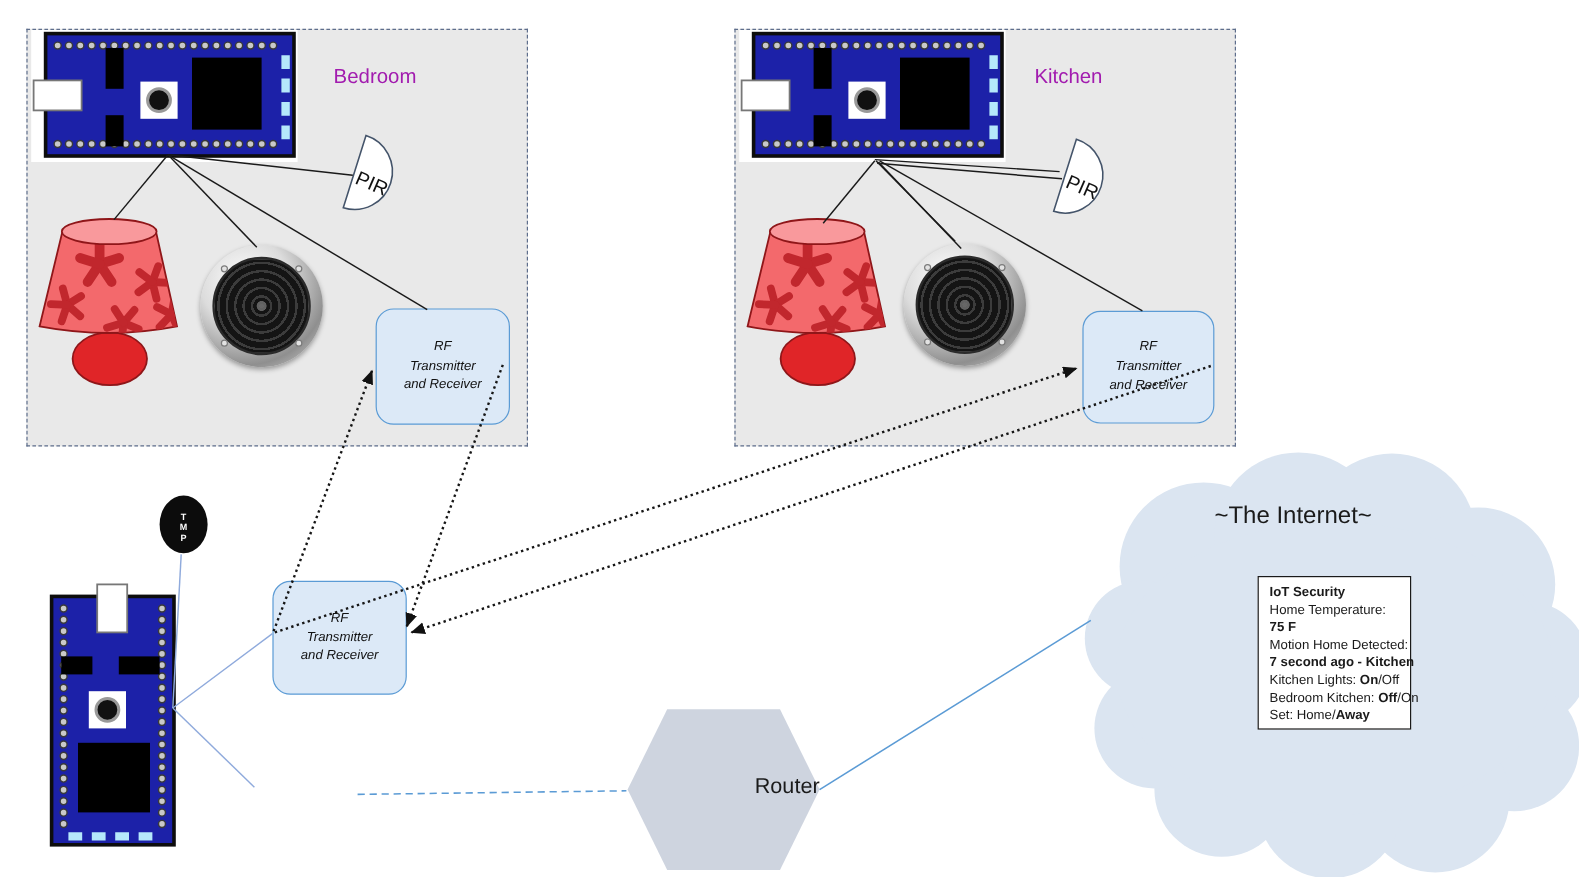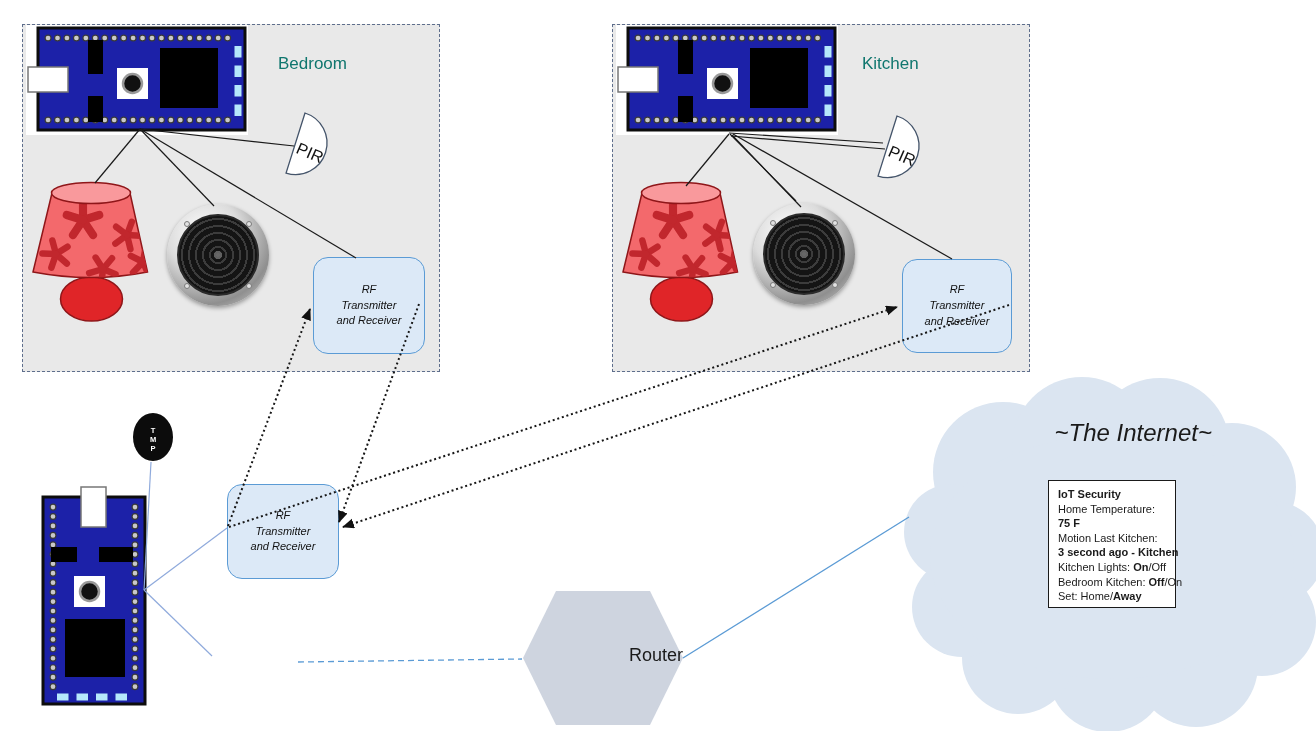--- a/index.html
+++ b/index.html
@@ -1,36 +1,36 @@
 <!DOCTYPE html>
 <html><head>
 <meta charset="utf-8">
 <style>
   html,body{margin:0;padding:0;background:#fff;}
   #canvas{position:relative;width:1316px;height:731px;background:#ffffff;overflow:hidden;
           font-family:"Liberation Sans",sans-serif;color:#1a1a1a;}
   .room{position:absolute;width:416px;height:346px;background:#e9e9e9;border:1px dashed #5e6e8c;z-index:0;}
-  .room-label{position:absolute;font-size:17px;color:#0f766e;z-index:3;}
+  .room-label{position:absolute;font-size:17px;color:#a21caf;z-index:3;}
   svg.layer{position:absolute;left:0;top:0;}
   #shapes{z-index:1;}
   #lines{z-index:4;pointer-events:none;}
   .speaker{position:absolute;width:102px;height:102px;border-radius:50%;z-index:2;
      background:radial-gradient(circle at 36% 30%, #ffffff 0%, #dcdcdc 38%, #8f8f8f 72%, #bfbfbf 90%, #6e6e6e 100%);
      box-shadow:0 2px 4px rgba(0,0,0,0.35);}
   .speaker .mesh{position:absolute;left:10px;top:10px;width:82px;height:82px;border-radius:50%;
      border:2px solid #2b2b2b;box-sizing:border-box;
      background:radial-gradient(circle, rgba(110,110,110,0.85) 0 7%, rgba(0,0,0,0) 8%),
                 repeating-radial-gradient(circle, #3c3c3c 0 2px, #141414 2px 7px);}
   .speaker .screw{position:absolute;width:6px;height:6px;border-radius:50%;background:#e2e2e2;border:1px solid #7a7a7a;box-sizing:border-box;}
   .box{position:absolute;background:#dce9f7;border:1px solid #5b9bd5;border-radius:15px;z-index:3;
        display:flex;align-items:center;justify-content:center;text-align:center;
        font-size:11px;line-height:1.45;white-space:pre-line;color:#111;font-style:italic;}
   .box.esp{font-size:15px;line-height:1.4;border-radius:18px;}
   .router-label{position:absolute;left:523px;top:645px;width:160px;text-align:right;font-size:18px;z-index:3;}
-  .internet-title{position:absolute;left:1012px;top:419px;width:200px;text-align:right;font-size:24px;z-index:3;font-style:italic;}
+  .internet-title{position:absolute;left:1012px;top:419px;width:200px;text-align:left;font-size:20px;z-index:3;}
   .iot-panel{position:absolute;left:1048px;top:480px;width:128px;height:128px;background:#fff;
        border:1px solid #1a1a1a;box-sizing:border-box;padding:6px 0 0 9px;font-size:11px;line-height:14.6px;z-index:3;}
   .iot-panel .pl{white-space:nowrap;}
   .iot-panel .pl span.b{font-weight:bold;}
 </style>
 </head>
 <body>
 
 <div id="canvas">
 
@@ -148,22 +148,22 @@
 Transmitter
 and Receiver</div>
 
   <div class="router-label">Router</div>
   <div class="internet-title">~The Internet~</div>
 
   <div class="iot-panel">
     <div class="pl"><span class="b">IoT Security</span></div>
     <div class="pl"><span>Home Temperature:</span></div>
     <div class="pl"><span class="b">75 F</span></div>
-    <div class="pl"><span>Motion Last Kitchen:</span></div>
-    <div class="pl"><span class="b">3 second ago - Kitchen</span></div>
+    <div class="pl"><span>Motion Home Detected:</span></div>
+    <div class="pl"><span class="b">7 second ago - Kitchen</span></div>
     <div class="pl"><span>Kitchen Lights: </span><span class="b">On</span><span>/Off</span></div>
     <div class="pl"><span>Bedroom Kitchen: </span><span class="b">Off</span><span>/On</span></div>
     <div class="pl"><span>Set: Home/</span><span class="b">Away</span></div>
   </div>
 
   <svg id="lines" class="layer" width="1316" height="731">
     <defs>
       <marker id="ah" markerWidth="14" markerHeight="11" refX="11" refY="5" orient="auto" markerUnits="userSpaceOnUse">
         <path d="M0,0 L12,5 L0,10 Z" fill="#111"></path>
       </marker>

